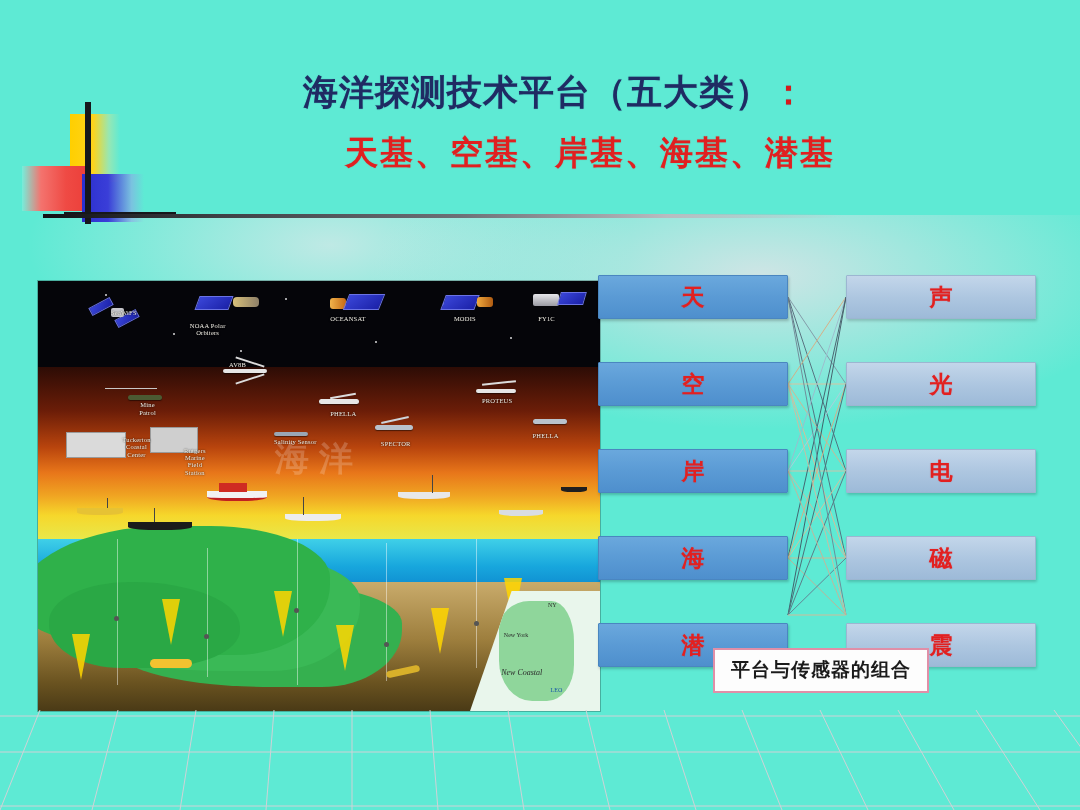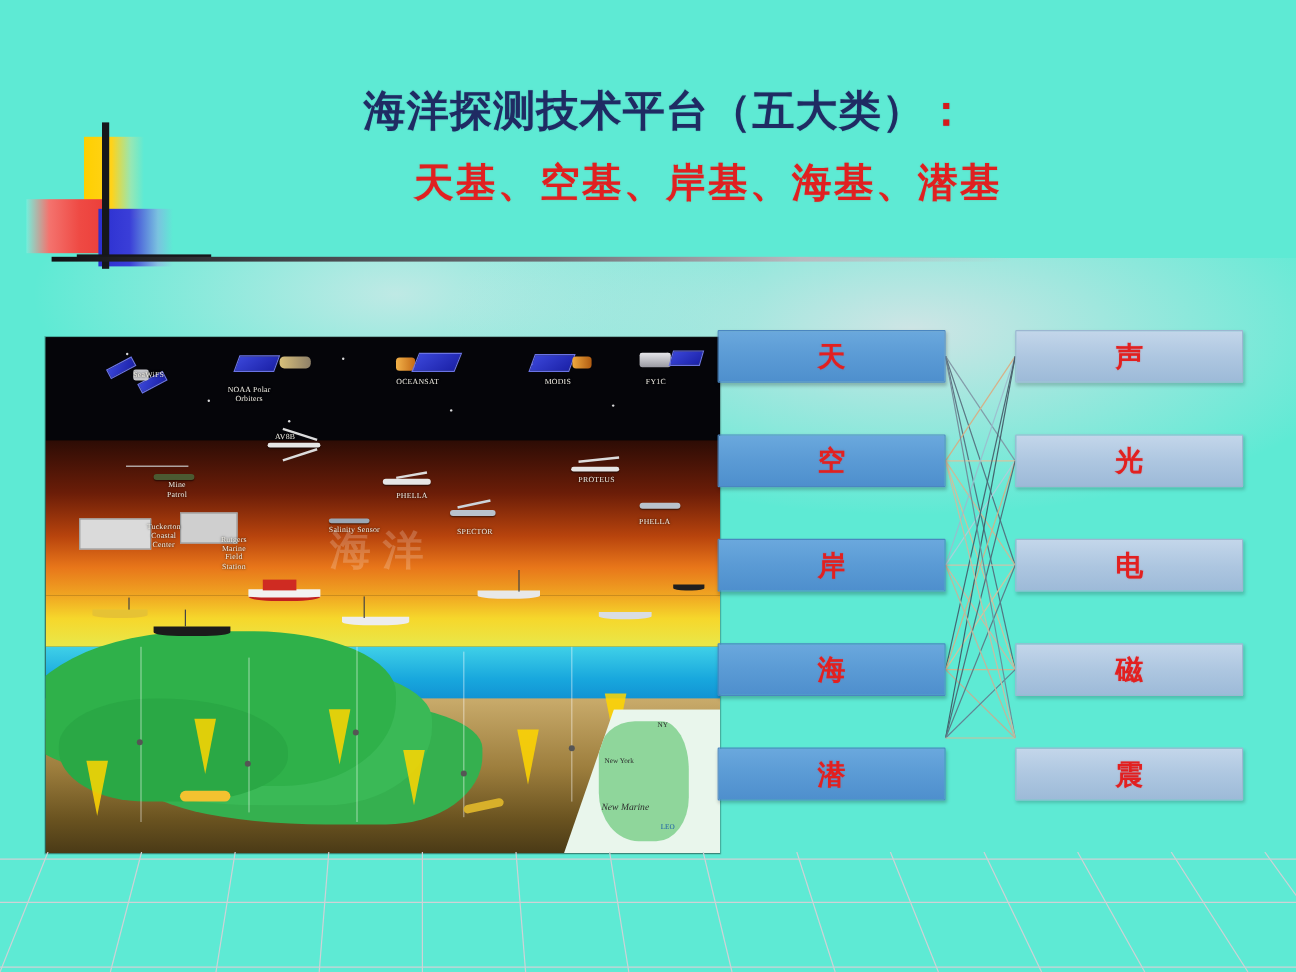--- a/index.html
+++ b/index.html
@@ -333,21 +333,21 @@
     <div class="beam" style="left:70%;top:76%"></div>
     <div class="beam" style="left:83%;top:69%"></div>
 
     <div style="position:absolute;left:20%;top:88%;width:42px;height:9px;background:#f2c230;border-radius:6px"></div>
     <div style="position:absolute;left:62%;top:90%;width:34px;height:7px;background:#d8b02a;border-radius:5px;transform:rotate(-12deg)"></div>
 
     <div class="mapinset">
       <div class="land"></div>
       <div class="lbl" style="left:60%;top:9%">NY</div>
       <div class="lbl" style="left:26%;top:34%">New York</div>
-      <div class="lbl" style="left:24%;top:64%;font-size:8px;font-style:italic">New Marine</div>
+      <div class="lbl" style="left:24%;top:64%;font-size:8px;font-style:italic">New Coastal</div>
       <div class="lbl" style="left:62%;top:80%;color:#1457a8">LEO</div>
     </div>
 
     <div class="lbl-ob" style="left:13%;top:6.5%">SeaWiFS</div>
     <div class="lbl-ob" style="left:27%;top:9.5%">NOAA Polar
 Orbiters</div>
     <div class="lbl-ob" style="left:52%;top:8%">OCEANSAT</div>
     <div class="lbl-ob" style="left:74%;top:8%">MODIS</div>
     <div class="lbl-ob" style="left:89%;top:8%">FY1C</div>
 
@@ -431,20 +431,21 @@
           <span>电</span>
         </div>
       <div class="nbox">
           <span>磁</span>
         </div>
       <div class="nbox">
           <span>震</span>
         </div>
     </div>
 
+    <div class="caption">平台与传感器的组合</div>
   </div>
 
   <div class="floor">
     <svg width="1080" height="100" viewBox="0 0 1080 100">
       <g stroke="#cfd2d6" stroke-width="1" fill="none">
         <line x1="0" y1="6" x2="1080" y2="6"></line>
         <line x1="0" y1="42" x2="1080" y2="42"></line>
         <line x1="0" y1="96" x2="1080" y2="96"></line>
         <line x1="40" y1="0" x2="0" y2="100"></line>
         <line x1="118" y1="0" x2="92" y2="100"></line>

